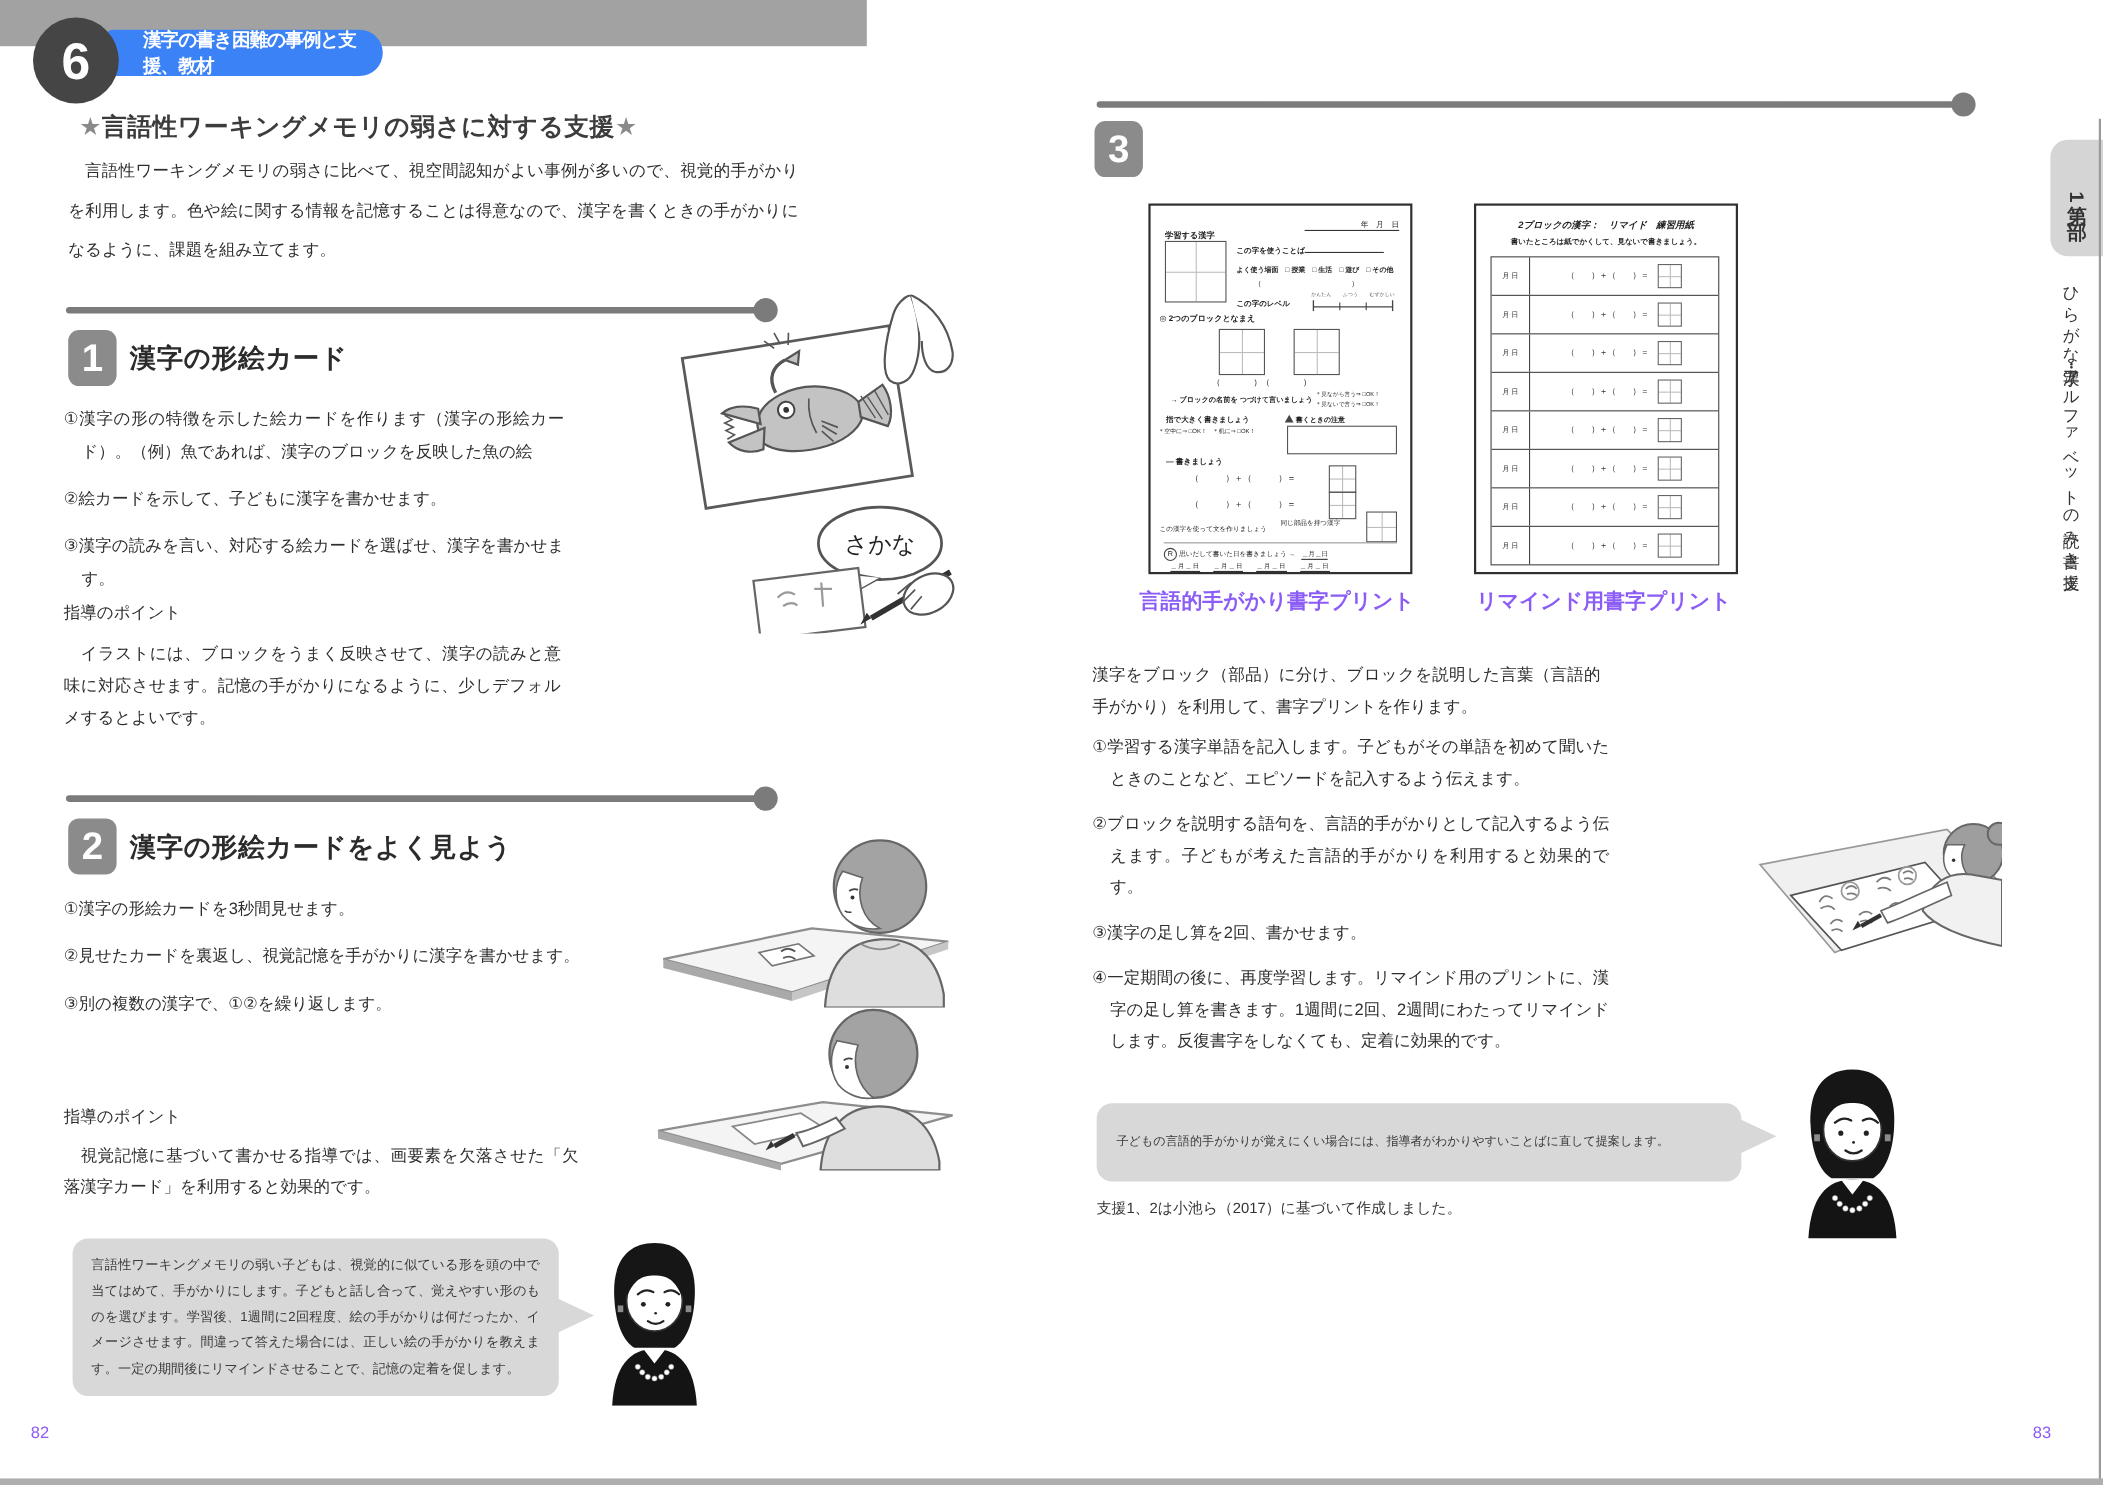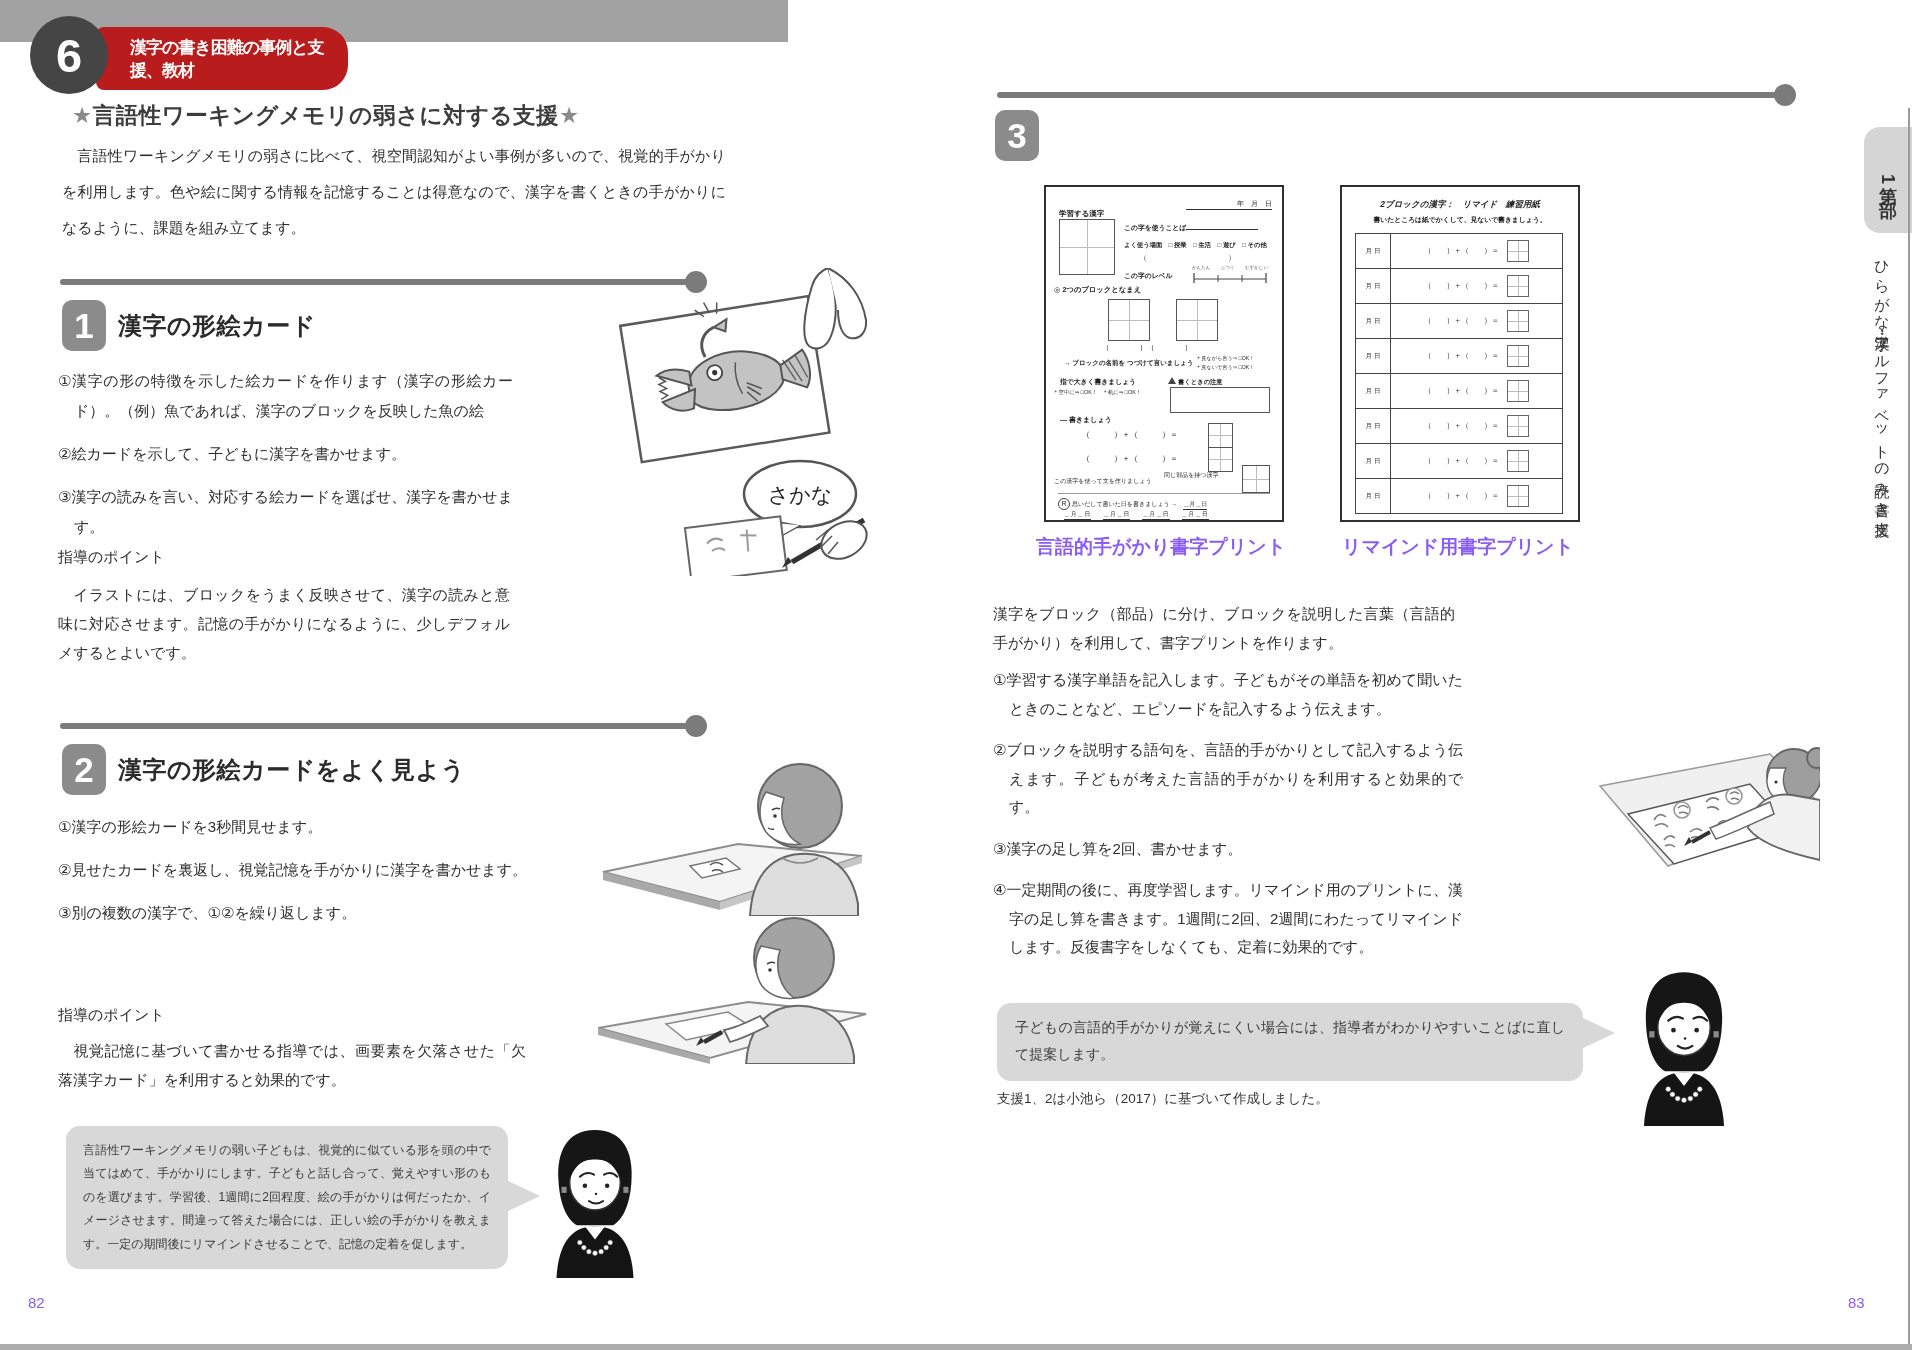--- a/index.html
+++ b/index.html
@@ -4,21 +4,21 @@
 <style>
   html,body{margin:0;padding:0;background:#fff;}
   .spread{position:relative;width:1912px;height:1350px;background:#ffffff;overflow:hidden;
           font-family:"Liberation Sans","DejaVu Sans",sans-serif;color:#2e2e2e;}
   .abs{position:absolute;}
   
   .top-band{position:absolute;left:0;top:0;width:788px;height:42px;background:#a2a2a2;}
   .chap-circle{position:absolute;left:30px;top:16px;width:78px;height:78px;border-radius:50%;
                background:#454545;color:#fff;display:flex;align-items:center;justify-content:center;
                font-size:47px;font-weight:bold;z-index:3;}
-  .chap-pill{position:absolute;left:96px;top:27px;width:252px;height:63px;background:#b91c1c;
+  .chap-pill{position:absolute;left:96px;top:27px;width:252px;height:42px;background:#3b82f6;
              border-radius:8px 25px 25px 8px;color:#fff;display:flex;align-items:center;
              padding-left:34px;font-size:17px;font-weight:bold;letter-spacing:-1px;z-index:2;box-sizing:border-box;}
   .page-title{position:absolute;left:72px;top:100px;font-size:22.5px;font-weight:600;color:#3c3c3c;letter-spacing:0.5px;}
   .page-title .star{color:#8a8a8a;}
   .body-text{font-size:15px;line-height:36px;text-align:justify;}
   
   .divider{position:absolute;height:6px;background:#7b7b7b;border-radius:3px;}
   .divider::after{content:'';position:absolute;right:-9px;top:-8px;width:22px;height:22px;border-radius:50%;background:#7b7b7b;}
   
   .marker{position:absolute;width:44px;height:51px;background:#8b8b8b;border-radius:10px;color:#fff;
@@ -27,21 +27,21 @@
   .list .li{font-size:15px;line-height:30px;margin-bottom:13px;text-align:justify;}
   .hang{padding-left:16px;text-indent:-16px;}
   .point-label{position:absolute;font-size:15px;color:#2e2e2e;}
   .point-text{position:absolute;font-size:15px;line-height:29px;text-align:justify;}
   
   .bubble{position:absolute;background:#d8d8d8;border-radius:14px;box-sizing:border-box;color:#3a3a3a;}
   .bubble::after{content:'';position:absolute;right:-32px;border-top:16px solid transparent;
                  border-bottom:16px solid transparent;border-left:34px solid #d8d8d8;}
   .bubble-l{left:66px;top:1126px;width:442px;padding:13px 17px;font-size:12px;line-height:23.4px;text-align:justify;}
   .bubble-l::after{top:54px;}
-  .bubble-r{left:997px;top:1003px;width:586px;padding:12px 18px;font-size:14px;line-height:27px;text-align:justify;font-family:Liberation Mono, monospace;}
+  .bubble-r{left:997px;top:1003px;width:586px;padding:22px 18px;font-size:11px;line-height:27px;text-align:justify;}
   .bubble-r::after{top:14px;}
   .caption{position:absolute;font-size:19px;font-weight:600;color:#8b5cf6;}
   .citation{position:absolute;font-size:13.5px;color:#333;}
   .page-no{position:absolute;top:1294px;font-size:15px;color:#8b5cf6;}
   
   .side-tab{position:absolute;left:1864px;top:127px;width:48px;height:106px;background:#d5d5d5;
             border-radius:16px 0 0 16px;display:flex;align-items:center;justify-content:center;
             writing-mode:vertical-rl;font-size:18px;font-weight:bold;color:#333;letter-spacing:2px;}
   .side-title{position:absolute;left:1872px;top:250px;writing-mode:vertical-rl;font-size:15px;color:#333;letter-spacing:1px;}
   .edge-right{position:absolute;left:1908px;top:108px;width:2px;height:1242px;background:#9a9a9a;}

